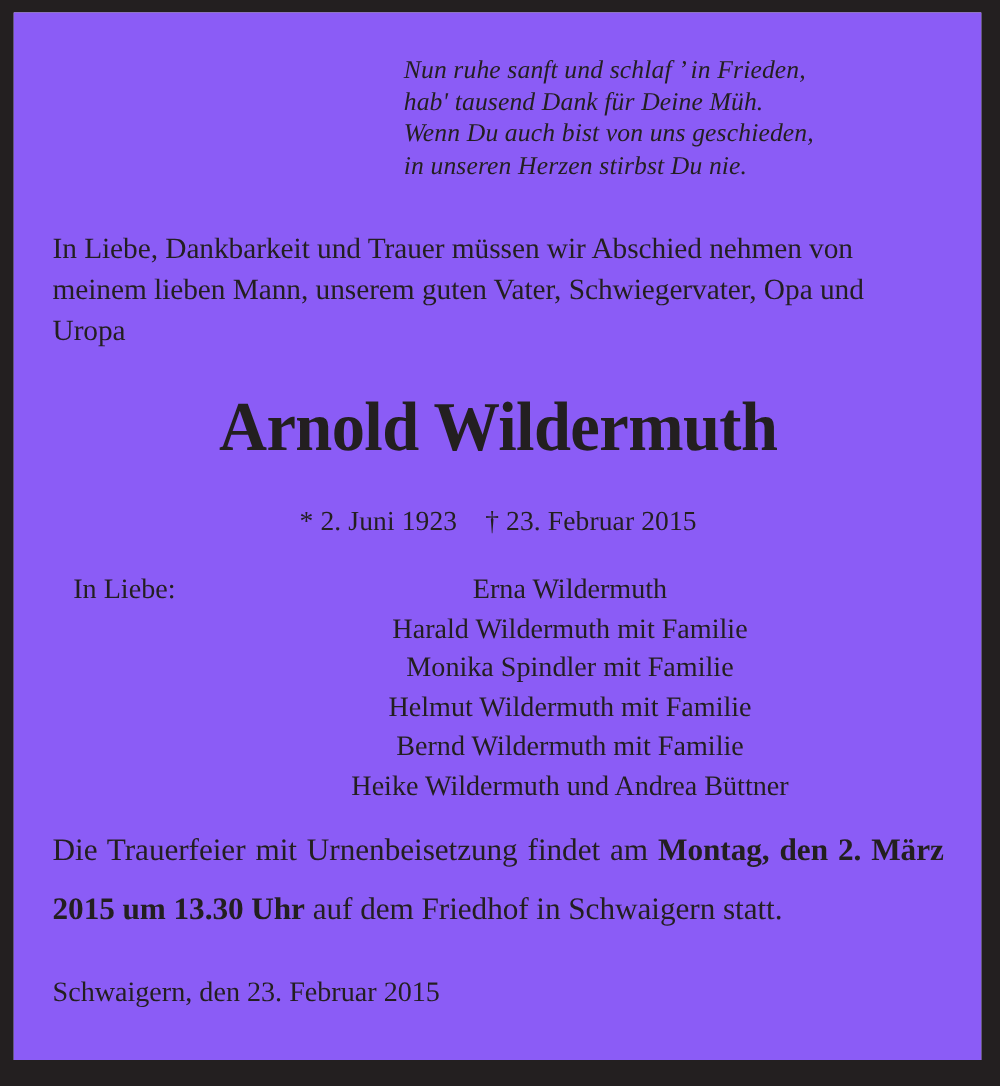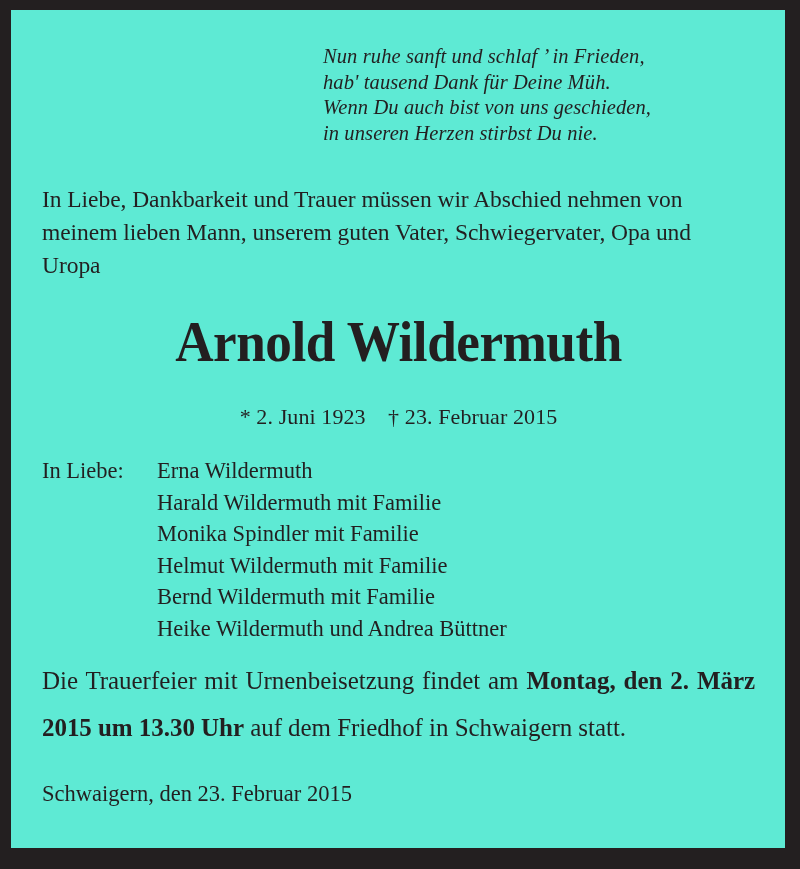--- a/index.html
+++ b/index.html
@@ -23,21 +23,21 @@
     border-top: 10px solid #231f20;
     border-left: 11px solid #231f20;
     border-right: 15px solid #231f20;
     border-bottom: 21px solid #231f20;
   }
 
   .sheet {
     box-sizing: border-box;
     width: 100%;
     height: 100%;
-    background: #5eead4;
+    background: #8b5cf6;
     padding: 34px 30px 0 31px;
   }
 
   
   .poem {
     font-style: italic;
     font-size: 20.5px;
     line-height: 25.5px;
     margin-left: 281px;
     letter-spacing: 0.1px;
@@ -76,20 +76,21 @@
   }
 
   
   .mourners {
     margin-top: 23px;
     font-size: 22.5px;
     line-height: 31.5px;
   }
   .mourner-row {
     display: flex;
+    text-align: center;
   }
   .mourner-label {
     width: 115px;
     flex: 0 0 115px;
     white-space: nowrap;
   }
   .mourner-names {
     flex: 1 1 auto;
   }
   .mourner-name {

